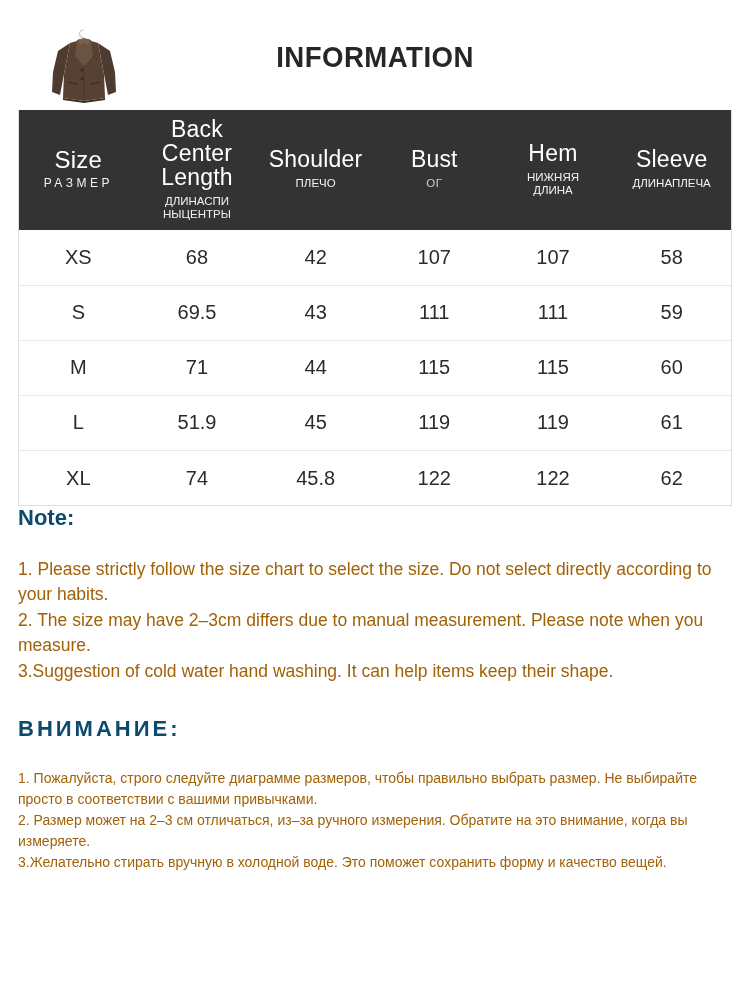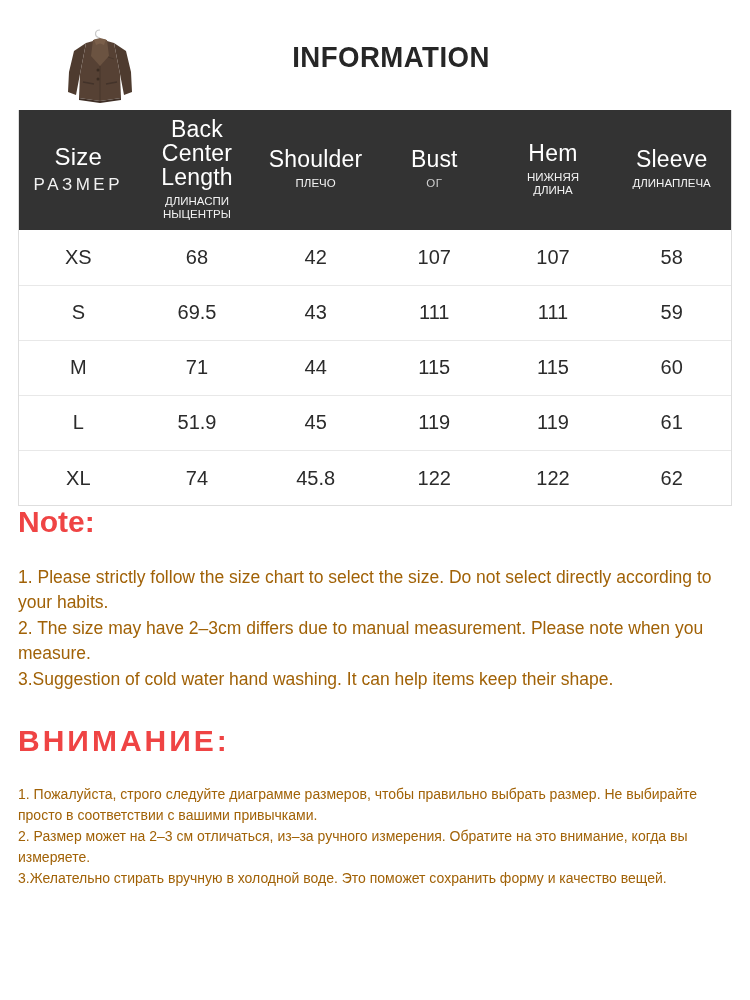--- a/index.html
+++ b/index.html
@@ -14,21 +14,20 @@
     font-family: "Liberation Sans", sans-serif;
     color: #1a1a1a;
     position: relative;
     overflow: hidden;
   }
 
   
   .header {
     position: relative;
     height: 110px;
-    margin-left: 16px;
   }
 
   .product-thumb {
     position: absolute;
     left: 44px;
     top: 26px;
     width: 80px;
     height: 84px;
   }
 
@@ -87,21 +86,21 @@
   .th-ru {
     display: block;
     font-size: 11.5px;
     line-height: 1.12;
     margin-top: 5px;
     white-space: pre-line;
     color: #f2f2f2;
   }
 
   .th-size .th-en { font-size: 24px; font-weight: 400; }
-  .th-size .th-ru { letter-spacing: 3.5px; font-size: 17px; }
+  .th-size .th-ru { letter-spacing: 3.5px; font-size: 12px; }
 
   .th-bust .th-ru { color: #cfcfcf; letter-spacing: 0.5px; }
 
   table.size-table tbody td {
     text-align: center;
     font-size: 20px;
     color: #2b2b2b;
     height: 55px;
     border-top: 1px solid #e8e8e8;
     font-weight: 300;
@@ -111,23 +110,23 @@
 
   
   .notes {
     position: absolute;
     left: 18px;
     top: 505px;
     width: 714px;
   }
 
   .note-heading {
-    font-size: 30px;
+    font-size: 22px;
     font-weight: bold;
-    color: #ef4444;
+    color: #0c4a6e;
     margin-bottom: 26px;
   }
 
   .note-heading.spaced { letter-spacing: 3px; }
 
   .note-list p {
     font-size: 17.5px;
     line-height: 1.45;
     color: #a16207;
     font-weight: 400;

